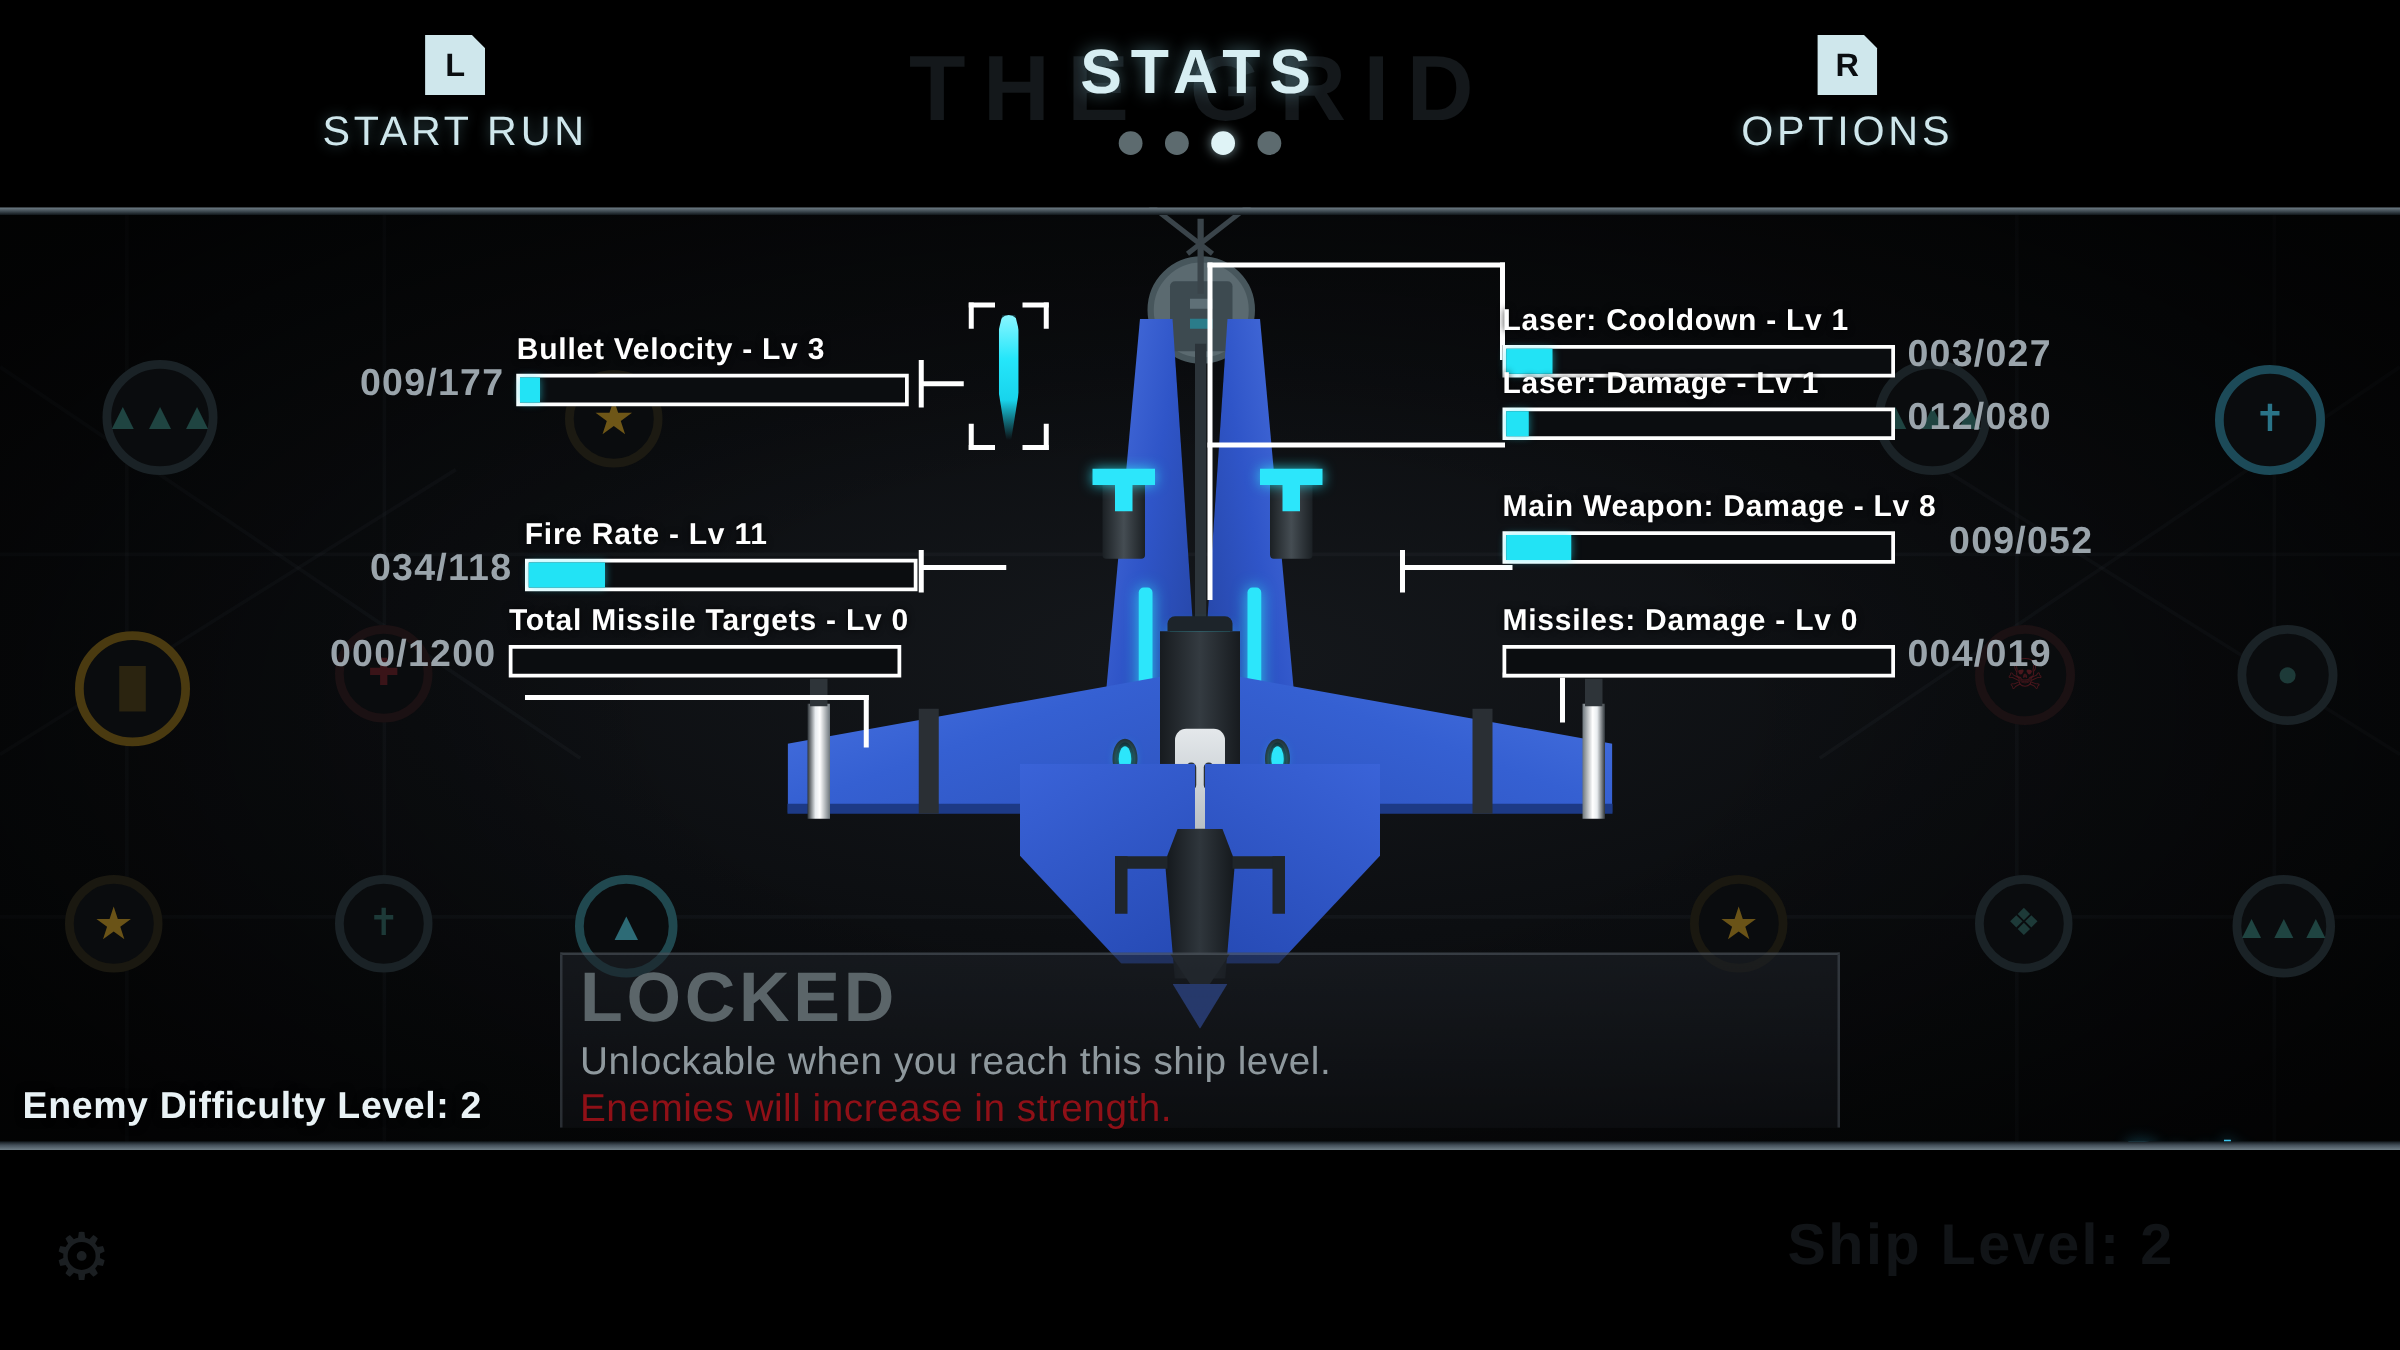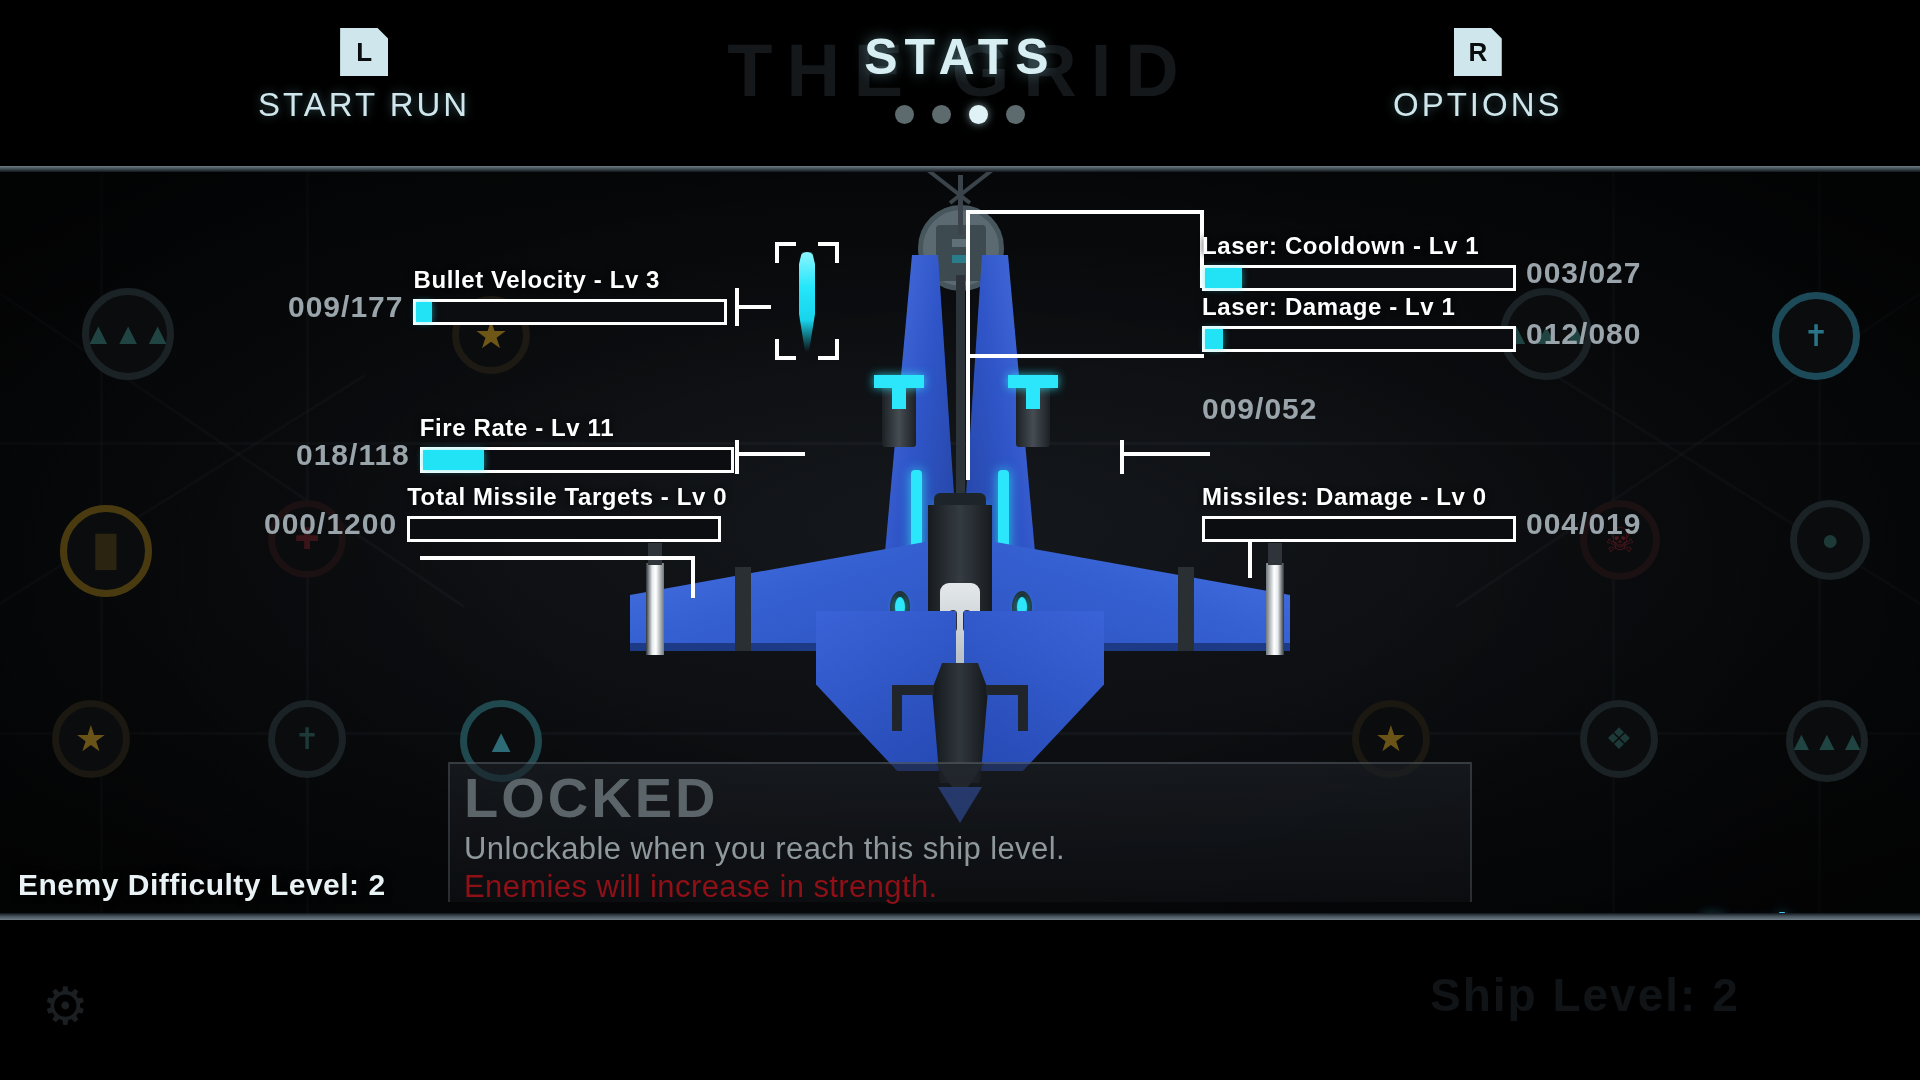--- a/index.html
+++ b/index.html
@@ -427,60 +427,66 @@
     <div class="snum">009/177</div>
     <div class="body">
       <div class="slabel">Bullet Velocity - Lv 3</div>
       <div class="bar">
         <div class="fill" style="width: 5%;"></div>
       </div>
     </div>
   </div>
 
   <div class="stat" style="left:296px;top:414px;">
-    <div class="snum">018/118</div>
+    <div class="snum">034/118</div>
     <div class="body">
       <div class="slabel">Fire Rate - Lv 11</div>
       <div class="bar">
         <div class="fill" style="width: 20%;"></div>
       </div>
     </div>
   </div>
 
   <div class="stat" style="left:264px;top:483px;justify-content:center;">
     <div class="snum">000/1200</div>
     <div class="body">
       <div class="slabel">Total Missile Targets - Lv 0</div>
       <div class="bar">
         <div class="fill" style="width: 0%;"></div>
       </div>
     </div>
   </div>
 
-  <div class="stat right-side" style="left:1202px;top:232px;">
+  <div class="stat right-side" style="left:1202px;top:243px;">
     <div class="body">
       <div class="slabel">Laser: Cooldown - Lv 1</div>
       <div class="bar">
         <div class="fill" style="width: 12%;"></div>
       </div>
     </div>
     <div class="snum">003/027</div>
   </div>
 
   <div class="stat right-side" style="left:1202px;top:293px;">
     <div class="body">
       <div class="slabel">Laser: Damage - Lv 1</div>
       <div class="bar">
         <div class="fill" style="width: 6%;"></div>
       </div>
     </div>
     <div class="snum">012/080</div>
   </div>
 
   <div class="stat right-side" style="left:1202px;top:392px;">
+    <div class="body">
+      <div class="slabel">Main Weapon: Damage - Lv 8</div>
+      <div class="bar">
+        <div class="fill" style="width: 17%;"></div>
+      </div>
+    </div>
     <div class="snum">009/052</div>
   </div>
 
   <div class="stat right-side" style="left:1202px;top:483px;">
     <div class="body">
       <div class="slabel">Missiles: Damage - Lv 0</div>
       <div class="bar">
         <div class="fill" style="width: 0%;"></div>
       </div>
     </div>

